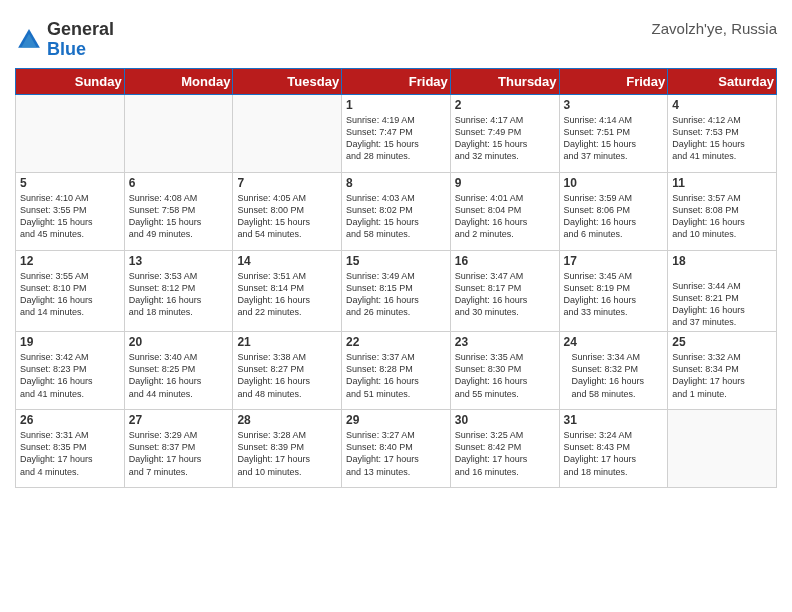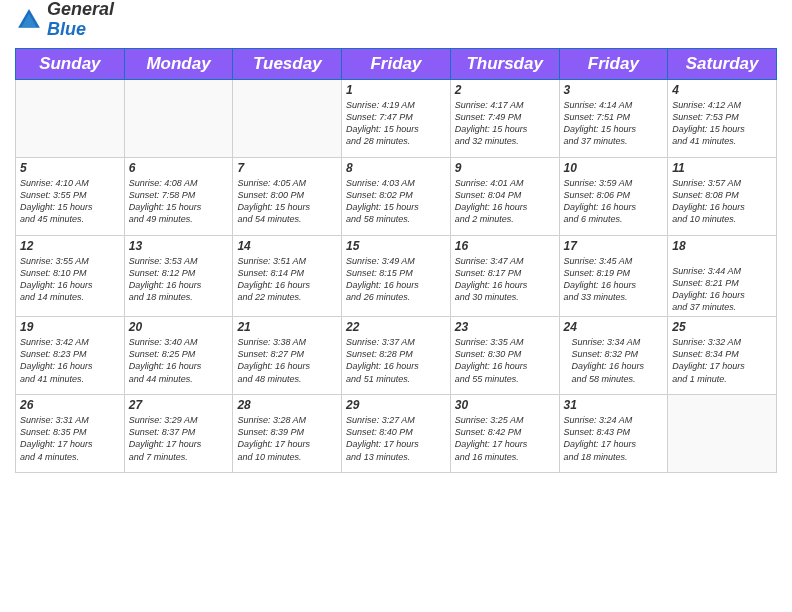--- a/index.html
+++ b/index.html
@@ -7,22 +7,21 @@
       font-family: Arial, sans-serif;
       background: #fff;
       width: 792px;
       height: 612px;
       overflow: hidden;
     }
     .page {
       width: 792px;
       min-height: 612px;
       background: #fff;
-      padding: 0 15px 10px 15px;
-      font-style: italic;
+      padding: 20px 15px 10px 15px;
     }
     .header {
       display: flex;
       justify-content: space-between;
       align-items: flex-start;
       margin-bottom: 8px;
     }
     .logo {
       display: flex;
       align-items: center;
@@ -58,24 +57,24 @@
     .title-location {
       font-size: 15px;
       color: #555;
     }
     .calendar-table {
       width: 100%;
       border-collapse: collapse;
       table-layout: fixed;
     }
     .calendar-table th {
-      background: #8b5cf6;
+      background: #b91c1c;
       color: #fff;
-      text-align: center;
-      font-size: 17px;
+      text-align: right;
+      font-size: 13px;
       font-weight: bold;
       padding: 5px 2px;
       border: 1px solid #1a6fc4;
     }
     .calendar-table td {
       border: 1px solid #d0d0d0;
       vertical-align: top;
       padding: 3px 4px;
       font-size: 9.5px;
       color: #333;
@@ -106,20 +105,21 @@
       <svg class="logo-icon" viewBox="0 0 36 36">
         <polygon points="18,4 32,28 4,28" fill="#1a6fc4"></polygon>
         <polygon points="18,10 28,28 8,28" fill="#4a9fd4" opacity="0.5"></polygon>
       </svg>
       <div class="logo-text">
         <span class="logo-general">General</span>
         <span class="logo-blue">Blue</span>
       </div>
     </div>
     <div class="title-block">
+      <div class="title-location">Zavolzh'ye, Russia</div>
     </div>
   </div>
 
   <table class="calendar-table">
     <thead>
       <tr>
         <th>Sunday</th>
         <th>Monday</th>
         <th>Tuesday</th>
         <th>Friday</th>

